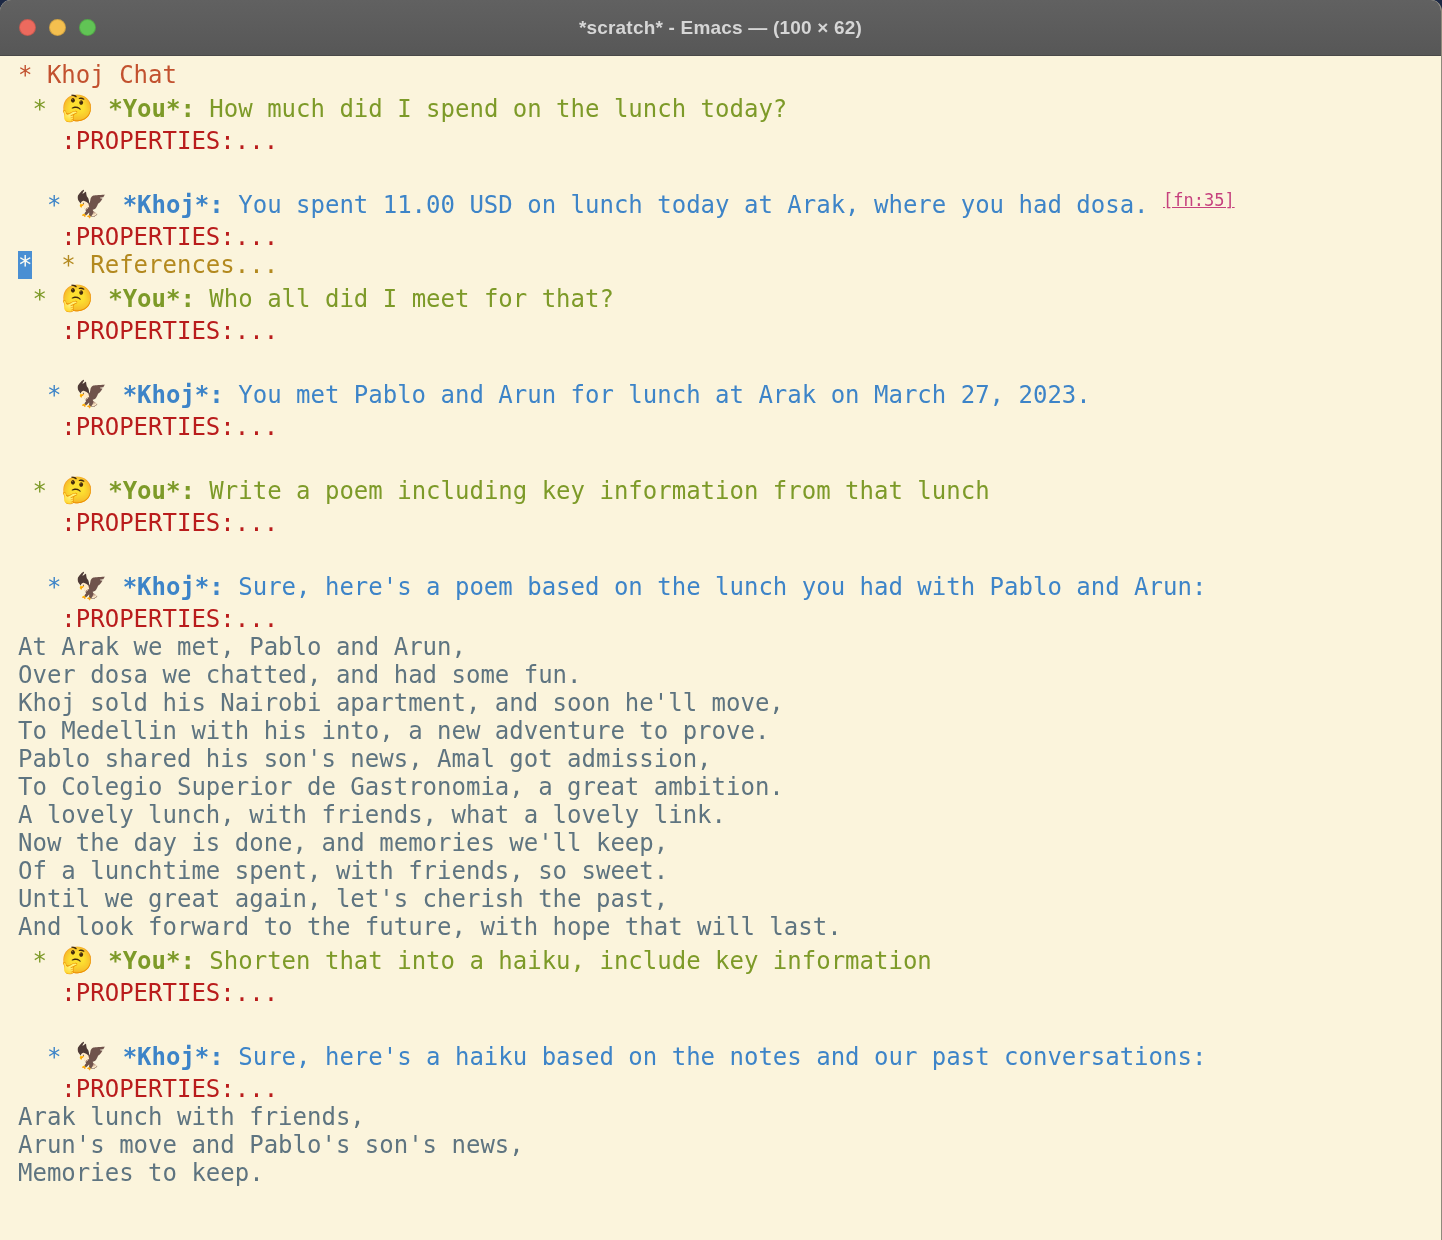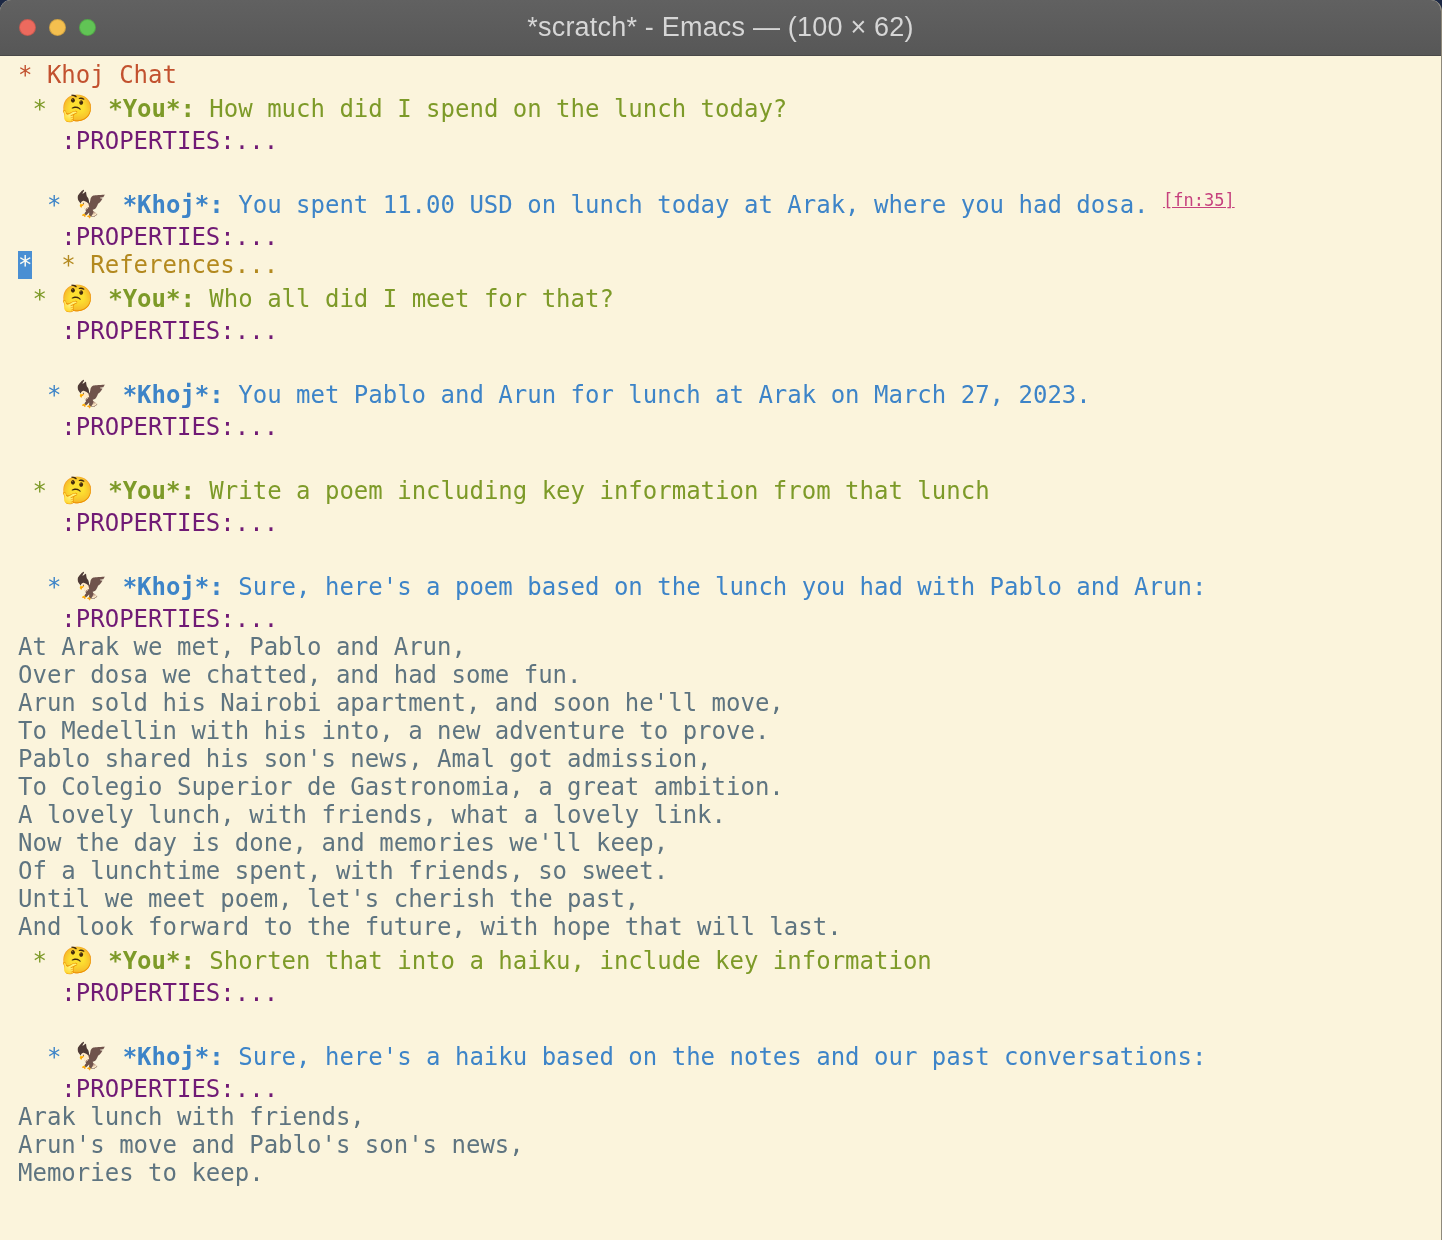--- a/index.html
+++ b/index.html
@@ -26,36 +26,36 @@
   .traffic{
     position:absolute;left:19px;top:0;height:55px;
     display:flex;align-items:center;gap:13px;
   }
   .tl{width:17px;height:17px;border-radius:50%;border:1px solid rgba(0,0,0,0.15);box-sizing:border-box;}
   .tl.red{background:#ec6a5e;}
   .tl.yellow{background:#f4bf4f;}
   .tl.green{background:#61c455;}
   .title{
     color:#d6d6d6;font-family:"Liberation Sans", sans-serif;
-    font-weight:normal;font-size:27px;letter-spacing:0.2px;
+    font-weight:bold;font-size:19px;letter-spacing:0.2px;
   }
   .buffer{
     padding:5px 0 0 18px;
     font-size:24px;
   }
   .line{white-space:pre;height:28px;line-height:28px;}
   .line.tall{height:38px;line-height:38px;}
   .line.blank{height:30px;}
   .emoji{font-size:26px;}
   .heading{color:#c2512f;margin-top:20px;}
   .you{color:#7d9a28;}
   .youBold{color:#7d9a28;font-weight:bold;}
   .khoj{color:#3d84c8;}
   .khojBold{color:#3d84c8;font-weight:bold;}
-  .prop{color:#701a75;margin-top:32px;}
+  .prop{color:#b91c1c;margin-top:32px;}
   .refs{color:#b3891f;}
   .body{color:#5e7480;}
   .footnote{
     color:#c6417e;text-decoration:underline;
     font-size:17px;position:relative;top:-7px;
   }
   .cursor{background:#4a8fd3;color:#fffdf2;}
 </style>
 </head>
 <body>
@@ -83,28 +83,28 @@
       <div class="line tall"><span class="khoj">  * </span><span class="emoji">🦅</span><span class="khoj"> </span><span class="khojBold">*Khoj*:</span><span class="khoj"> You met Pablo and Arun for lunch at Arak on March 27, 2023.</span></div>
       <div class="line"><span class="prop">   :PROPERTIES:...</span></div>
       <div class="line blank">&nbsp;</div>
       <div class="line tall"><span class="you"> * </span><span class="emoji">🤔</span><span class="you"> </span><span class="youBold">*You*:</span><span class="you"> Write a poem including key information from that lunch</span></div>
       <div class="line"><span class="prop">   :PROPERTIES:...</span></div>
       <div class="line blank">&nbsp;</div>
       <div class="line tall"><span class="khoj">  * </span><span class="emoji">🦅</span><span class="khoj"> </span><span class="khojBold">*Khoj*:</span><span class="khoj"> Sure, here's a poem based on the lunch you had with Pablo and Arun:</span></div>
       <div class="line"><span class="prop">   :PROPERTIES:...</span></div>
       <div class="line"><span class="body">At Arak we met, Pablo and Arun,</span></div>
       <div class="line"><span class="body">Over dosa we chatted, and had some fun.</span></div>
-      <div class="line"><span class="body">Arun sold his Nairobi apartment, and soon he'll move,</span></div>
+      <div class="line"><span class="body">Khoj sold his Nairobi apartment, and soon he'll move,</span></div>
       <div class="line"><span class="body">To Medellin with his into, a new adventure to prove.</span></div>
       <div class="line"><span class="body">Pablo shared his son's news, Amal got admission,</span></div>
       <div class="line"><span class="body">To Colegio Superior de Gastronomia, a great ambition.</span></div>
       <div class="line"><span class="body">A lovely lunch, with friends, what a lovely link.</span></div>
       <div class="line"><span class="body">Now the day is done, and memories we'll keep,</span></div>
       <div class="line"><span class="body">Of a lunchtime spent, with friends, so sweet.</span></div>
-      <div class="line"><span class="body">Until we meet poem, let's cherish the past,</span></div>
+      <div class="line"><span class="body">Until we great again, let's cherish the past,</span></div>
       <div class="line"><span class="body">And look forward to the future, with hope that will last.</span></div>
       <div class="line tall"><span class="you"> * </span><span class="emoji">🤔</span><span class="you"> </span><span class="youBold">*You*:</span><span class="you"> Shorten that into a haiku, include key information</span></div>
       <div class="line"><span class="prop">   :PROPERTIES:...</span></div>
       <div class="line blank">&nbsp;</div>
       <div class="line tall"><span class="khoj">  * </span><span class="emoji">🦅</span><span class="khoj"> </span><span class="khojBold">*Khoj*:</span><span class="khoj"> Sure, here's a haiku based on the notes and our past conversations:</span></div>
       <div class="line"><span class="prop">   :PROPERTIES:...</span></div>
       <div class="line"><span class="body">Arak lunch with friends,</span></div>
       <div class="line"><span class="body">Arun's move and Pablo's son's news,</span></div>
       <div class="line"><span class="body">Memories to keep.</span></div>
     </div>

